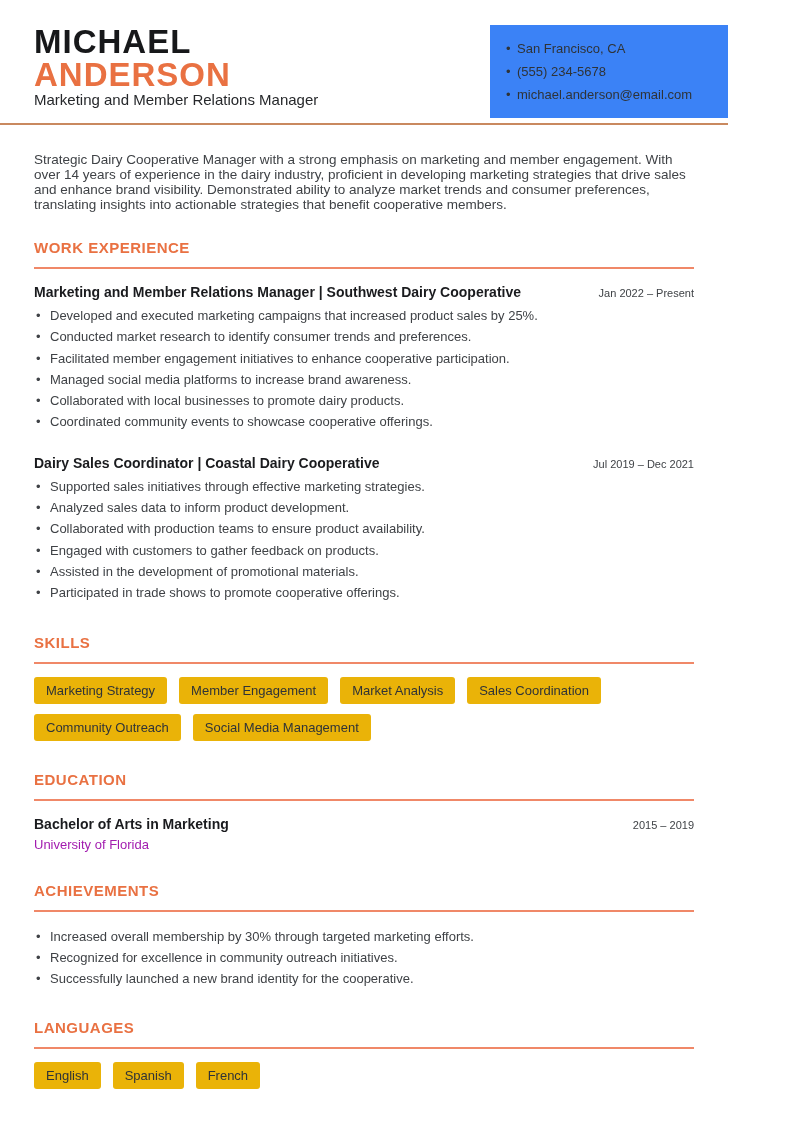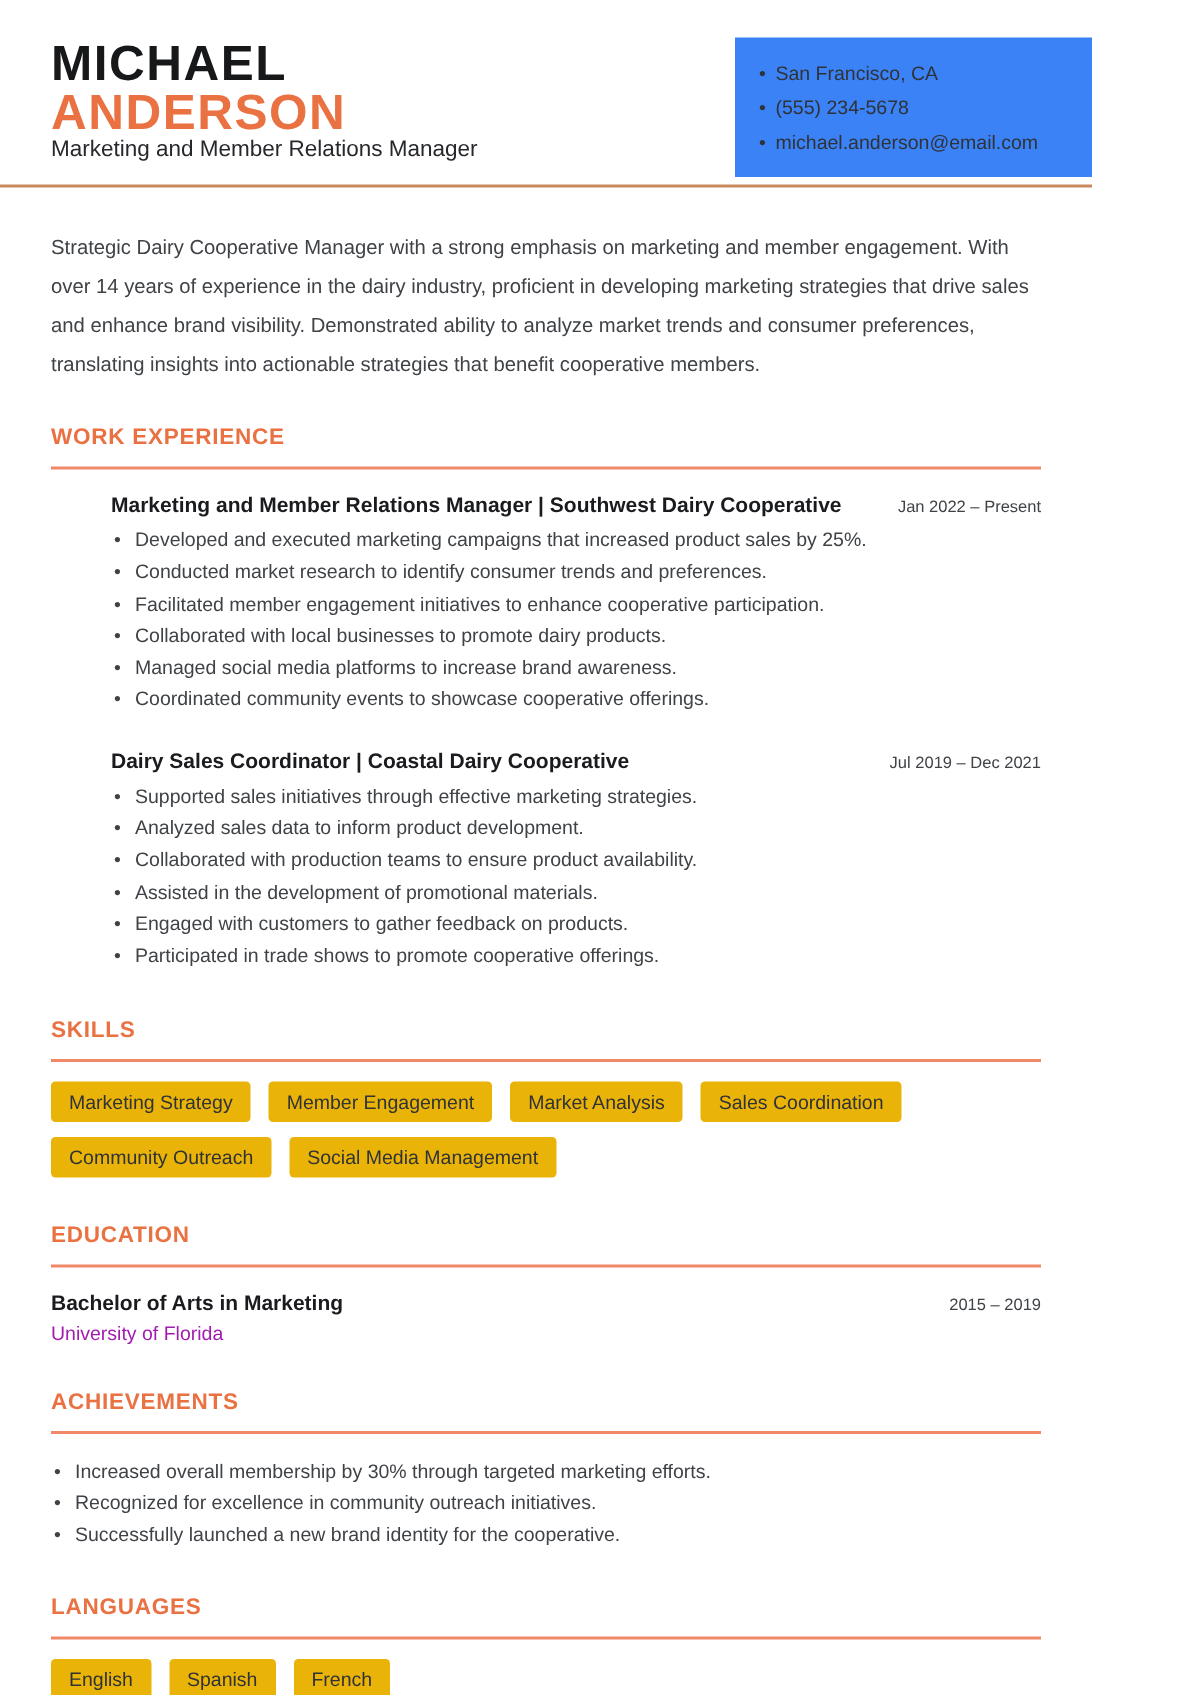--- a/index.html
+++ b/index.html
@@ -30,32 +30,32 @@
     padding-left: 13px; position: relative;
   }
   .contact-card li::before {
     content: "•"; position: absolute; left: 2px; color: #2f3337;
   }
 
   .top-rule { border: none; border-top: 2px solid #c9895f; margin-top: 15px; }
 
   
   .content { padding: 0 34px; }
-  .summary { margin-top: 27px; font-size: 13.5px; line-height: 26px; color: #3f4246; }
+  .summary { margin-top: 27px; font-size: 13.5px; line-height: 15px; color: #3f4246; }
 
   section { margin-top: 30px; }
   section.work { margin-top: 27px; }
   .sec-heading {
     font-size: 15px; font-weight: 700; letter-spacing: 0.5px;
     color: #e97142; text-transform: uppercase;
   }
   .sec-rule { height: 2px; background: #f08868; margin-top: 11px; border: none; }
 
   
-  .job { margin-top: 15px; margin-left: 40px; }
+  .job { margin-top: 15px; }
   .job + .job { margin-top: 22px; }
   .row { display: flex; justify-content: space-between; align-items: baseline; }
   .row h3 { font-size: 14px; font-weight: 700; color: #1a1b1e; }
   .dates { font-size: 11px; color: #3f4246; white-space: nowrap; margin-left: 16px; }
 
   ul.bullets { list-style: none; margin-top: 5px; }
   ul.bullets li {
     position: relative; padding-left: 16px;
     font-size: 13px; line-height: 21.3px; color: #3f4246;
   }
@@ -106,37 +106,37 @@
 
       <article class="job">
         <div class="row">
           <h3>Marketing and Member Relations Manager | Southwest Dairy Cooperative</h3>
           <span class="dates">Jan 2022 – Present</span>
         </div>
         <ul class="bullets">
           <li>Developed and executed marketing campaigns that increased product sales by 25%.</li>
           <li>Conducted market research to identify consumer trends and preferences.</li>
           <li>Facilitated member engagement initiatives to enhance cooperative participation.</li>
+          <li>Managed social media platforms to increase brand awareness.</li>
           <li>Collaborated with local businesses to promote dairy products.</li>
-          <li>Managed social media platforms to increase brand awareness.</li>
           <li>Coordinated community events to showcase cooperative offerings.</li>
         </ul>
       </article>
 
       <article class="job">
         <div class="row">
           <h3>Dairy Sales Coordinator | Coastal Dairy Cooperative</h3>
           <span class="dates">Jul 2019 – Dec 2021</span>
         </div>
         <ul class="bullets">
           <li>Supported sales initiatives through effective marketing strategies.</li>
           <li>Analyzed sales data to inform product development.</li>
           <li>Collaborated with production teams to ensure product availability.</li>
+          <li>Engaged with customers to gather feedback on products.</li>
           <li>Assisted in the development of promotional materials.</li>
-          <li>Engaged with customers to gather feedback on products.</li>
           <li>Participated in trade shows to promote cooperative offerings.</li>
         </ul>
       </article>
     </section>
 
     <section>
       <h2 class="sec-heading">SKILLS</h2>
       <div class="sec-rule"></div>
       <div class="tags">
         <span class="tag">Marketing Strategy</span>

